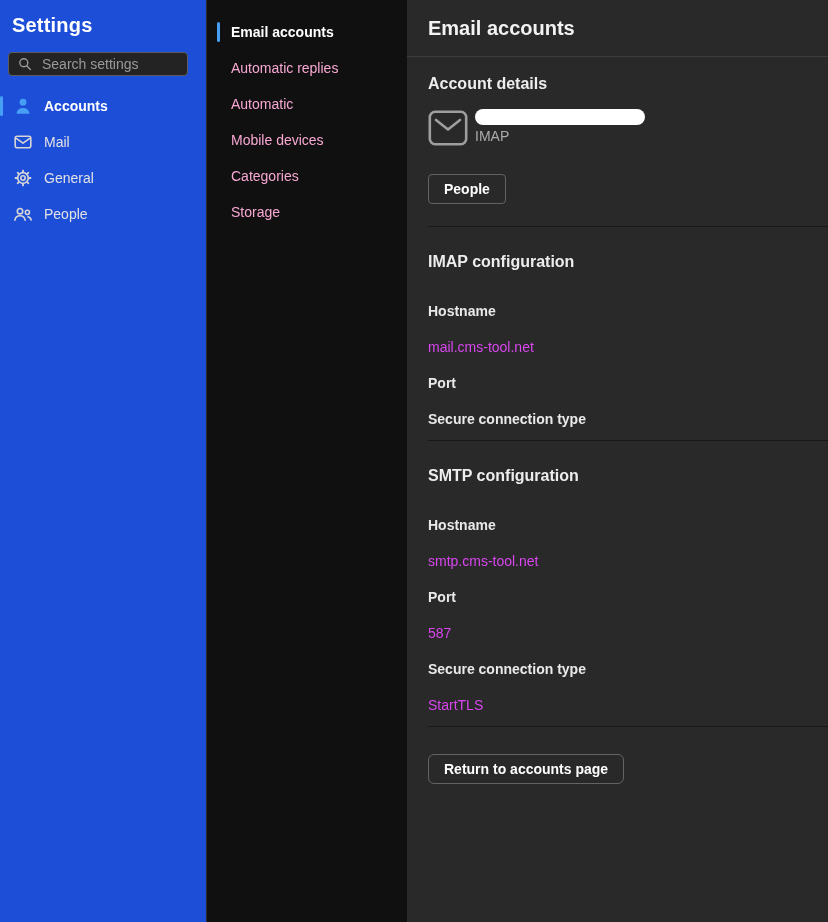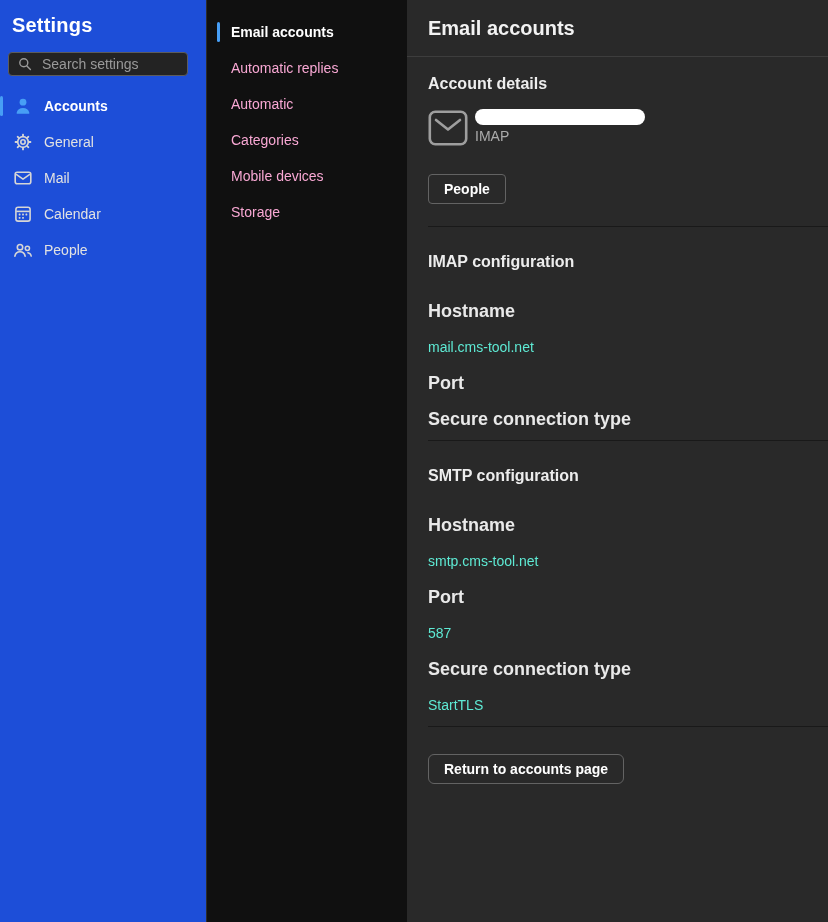--- a/index.html
+++ b/index.html
@@ -78,23 +78,23 @@
   .btn-row { margin-top: 28px; display: flex; gap: 8px; }
   .btn {
     background: transparent; border: 1px solid #636363; border-radius: 4px;
     color: #ffffff; font-weight: 600; font-size: 14px; padding: 6px 15px;
     font-family: inherit; cursor: pointer; line-height: 16px;
   }
 
   hr { border: 0; border-top: 1px solid #191919; height: 0; margin: 22px 0 0; }
   hr.tight { margin-top: 13px; }
 
-  .field-label { margin-top: 20px; font-size: 18px; font-weight: 700; color: #e9e9e9; line-height: 16px; }
+  .field-label { margin-top: 20px; font-size: 14px; font-weight: 700; color: #e9e9e9; line-height: 16px; }
   .h-sec + .field-label { margin-top: 32px; }
-  .field-value { margin-top: 20px; font-size: 14px; color: #5eead4; line-height: 16px; }
+  .field-value { margin-top: 20px; font-size: 14px; color: #d946ef; line-height: 16px; }
 
   .return-btn { margin-top: 27px; border-radius: 6px; }
 </style>
 </head>
 <body>
 
 <div class="app">
 
   <aside class="sidebar">
     <h1>Settings</h1>
@@ -108,20 +108,29 @@
     </div>
 
     <nav class="nav">
       <div class="nav-item active">
         <span class="bar"></span>
         <svg width="20" height="20" viewBox="0 0 20 20">
           <circle cx="10" cy="6.2" r="3.4" fill="#479ef5"></circle>
           <path d="M3.6 17c.6-3.3 3.2-4.9 6.4-4.9s5.8 1.6 6.4 4.9c.1.4-.3.8-.7.8H4.3c-.4 0-.8-.4-.7-.8z" fill="#479ef5"></path>
         </svg>
         <span>Accounts</span>
+      </div>
+
+      <div class="nav-item">
+
+        <svg width="20" height="20" viewBox="0 0 20 20">
+          <rect x="2.2" y="4.3" width="15.6" height="11.4" rx="2" fill="none" stroke="#d6d6d6" stroke-width="1.6"></rect>
+          <path d="M3.6 6.6 L10 11.1 L16.4 6.6" fill="none" stroke="#d6d6d6" stroke-width="1.6" stroke-linecap="round" stroke-linejoin="round"></path>
+        </svg>
+        <span>Mail</span>
       </div>
 
       <div class="nav-item">
 
         <svg width="20" height="20" viewBox="0 0 20 20">
           <g fill="#d6d6d6">
             <rect x="9.1" y="1.7" width="1.8" height="3" rx="0.6"></rect>
             <rect x="9.1" y="1.7" width="1.8" height="3" rx="0.6" transform="rotate(45 10 10)"></rect>
             <rect x="9.1" y="1.7" width="1.8" height="3" rx="0.6" transform="rotate(90 10 10)"></rect>
             <rect x="9.1" y="1.7" width="1.8" height="3" rx="0.6" transform="rotate(135 10 10)"></rect>
@@ -129,44 +138,20 @@
             <rect x="9.1" y="1.7" width="1.8" height="3" rx="0.6" transform="rotate(225 10 10)"></rect>
             <rect x="9.1" y="1.7" width="1.8" height="3" rx="0.6" transform="rotate(270 10 10)"></rect>
             <rect x="9.1" y="1.7" width="1.8" height="3" rx="0.6" transform="rotate(315 10 10)"></rect>
           </g>
           <circle cx="10" cy="10" r="5.3" fill="none" stroke="#d6d6d6" stroke-width="1.7"></circle>
           <circle cx="10" cy="10" r="2.2" fill="none" stroke="#d6d6d6" stroke-width="1.6"></circle>
         </svg>
         <span>General</span>
       </div>
 
-      <div class="nav-item">
-
-        <svg width="20" height="20" viewBox="0 0 20 20">
-          <rect x="2.2" y="4.3" width="15.6" height="11.4" rx="2" fill="none" stroke="#d6d6d6" stroke-width="1.6"></rect>
-          <path d="M3.6 6.6 L10 11.1 L16.4 6.6" fill="none" stroke="#d6d6d6" stroke-width="1.6" stroke-linecap="round" stroke-linejoin="round"></path>
-        </svg>
-        <span>Mail</span>
-      </div>
-
-      <div class="nav-item">
-
-        <svg width="20" height="20" viewBox="0 0 20 20">
-          <rect x="2.9" y="3.3" width="14.2" height="13.8" rx="2.2" fill="none" stroke="#d6d6d6" stroke-width="1.6"></rect>
-          <path d="M3.2 7.4 H16.8" stroke="#d6d6d6" stroke-width="1.6"></path>
-          <g fill="#d6d6d6">
-            <rect x="5.7" y="9.6" width="1.8" height="1.8" rx="0.4"></rect>
-            <rect x="9.1" y="9.6" width="1.8" height="1.8" rx="0.4"></rect>
-            <rect x="12.5" y="9.6" width="1.8" height="1.8" rx="0.4"></rect>
-            <rect x="5.7" y="12.9" width="1.8" height="1.8" rx="0.4"></rect>
-            <rect x="9.1" y="12.9" width="1.8" height="1.8" rx="0.4"></rect>
-          </g>
-        </svg>
-        <span>Calendar</span>
-      </div>
 
       <div class="nav-item">
 
         <svg width="20" height="20" viewBox="0 0 20 20">
           <circle cx="7" cy="7.2" r="2.7" fill="none" stroke="#d6d6d6" stroke-width="1.6"></circle>
           <path d="M1.9 16.1c.5-2.9 2.5-4.4 5.1-4.4s4.6 1.5 5.1 4.4" fill="none" stroke="#d6d6d6" stroke-width="1.6" stroke-linecap="round"></path>
           <circle cx="14.4" cy="8.3" r="2.1" fill="none" stroke="#d6d6d6" stroke-width="1.5"></circle>
           <path d="M14.9 12.7c1.9.4 3 1.7 3.3 3.4" fill="none" stroke="#d6d6d6" stroke-width="1.5" stroke-linecap="round"></path>
         </svg>
         <span>People</span>
@@ -178,24 +163,24 @@
     <div class="subnav-item active">
       <span class="bar"></span><span>Email accounts</span>
     </div>
     <div class="subnav-item">
       <span>Automatic replies</span>
     </div>
     <div class="subnav-item">
       <span>Automatic</span>
     </div>
     <div class="subnav-item">
+      <span>Mobile devices</span>
+    </div>
+    <div class="subnav-item">
       <span>Categories</span>
-    </div>
-    <div class="subnav-item">
-      <span>Mobile devices</span>
     </div>
     <div class="subnav-item">
       <span>Storage</span>
     </div>
   </nav>
 
   <main class="main">
     <header class="main-header">
       <h2>Email accounts</h2>
     </header>

